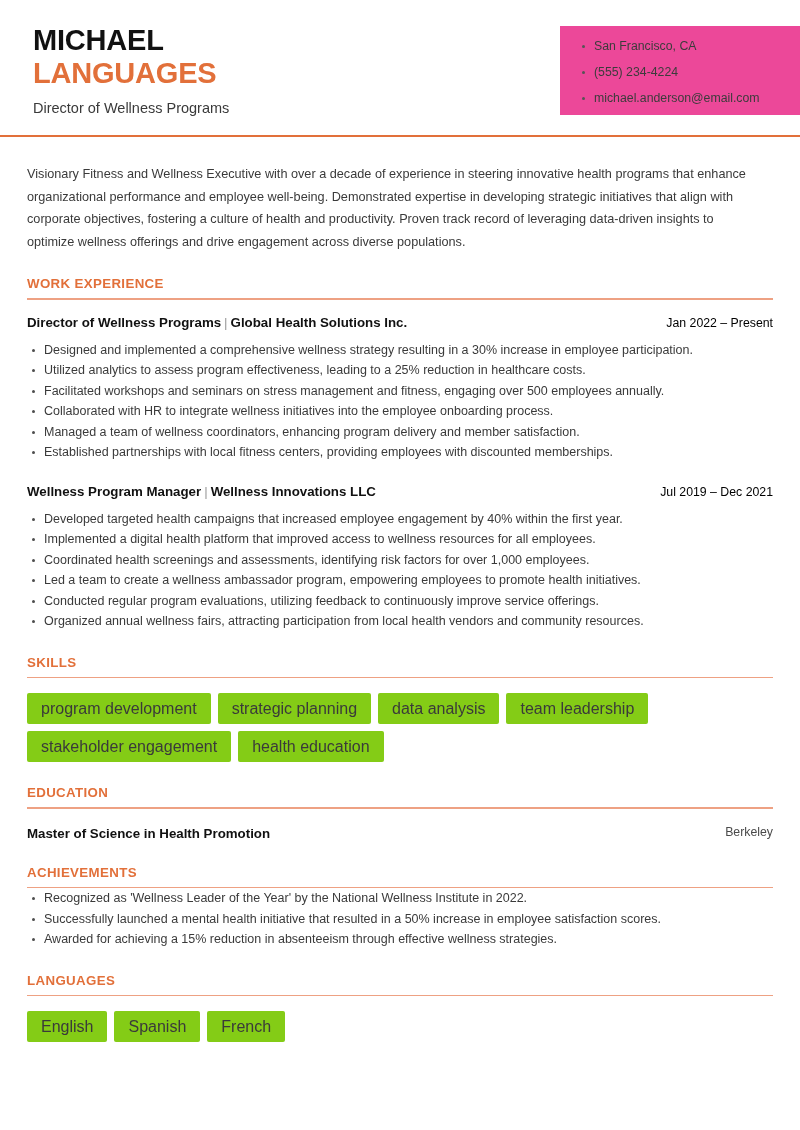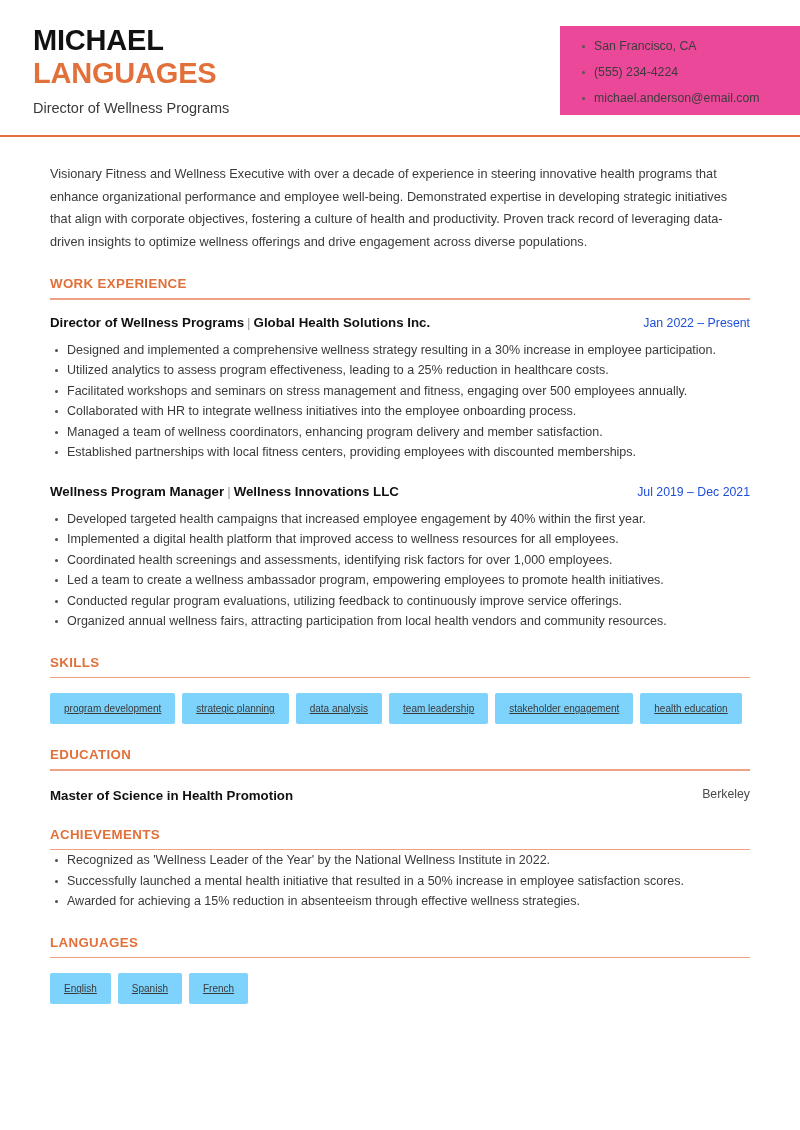--- a/index.html
+++ b/index.html
@@ -86,21 +86,21 @@
     position: absolute;
     left: 0;
     top: 135px;
     width: 800px;
     height: 2px;
     background: #E2703A;
   }
 
   
   .content {
-    padding: 0 50px;
+    padding: 0 27px;
   }
 
   .summary {
     margin-top: 27px;
     font-size: 12.7px;
     line-height: 22.5px;
     color: #3a3a3a;
     max-width: 736px;
     text-align: left;
   }
@@ -139,21 +139,21 @@
     line-height: 17px;
   }
   .entry-heading .sep {
     color: #9a9a9a;
     font-weight: normal;
     padding: 0 3px;
   }
 
   .entry-date {
     font-size: 12.3px;
-    color: #1d4ed8;
+    color: #000000;
     white-space: nowrap;
     line-height: 17px;
   }
 
   ul.bullets {
     list-style: none;
     margin: 0;
     padding: 0;
   }
   ul.bullets li {
@@ -178,28 +178,27 @@
   .entry + .entry { margin-top: 20px; }
 
   
   .pill-row {
     display: flex;
     flex-wrap: wrap;
     gap: 7px;
     margin-top: 15px;
   }
   .pill {
-    background: #7dd3fc;
+    background: #84cc16;
     border-radius: 2px;
     padding: 8px 14px;
-    font-size: 10px;
+    font-size: 16px;
     color: #3a3a3a;
     line-height: 15px;
     white-space: nowrap;
-    text-decoration: underline;
   }
 
   
   .edu-entry { margin-top: 16px; }
   .edu-head {
     display: flex;
     justify-content: space-between;
     align-items: flex-start;
   }
   .edu-degree {

